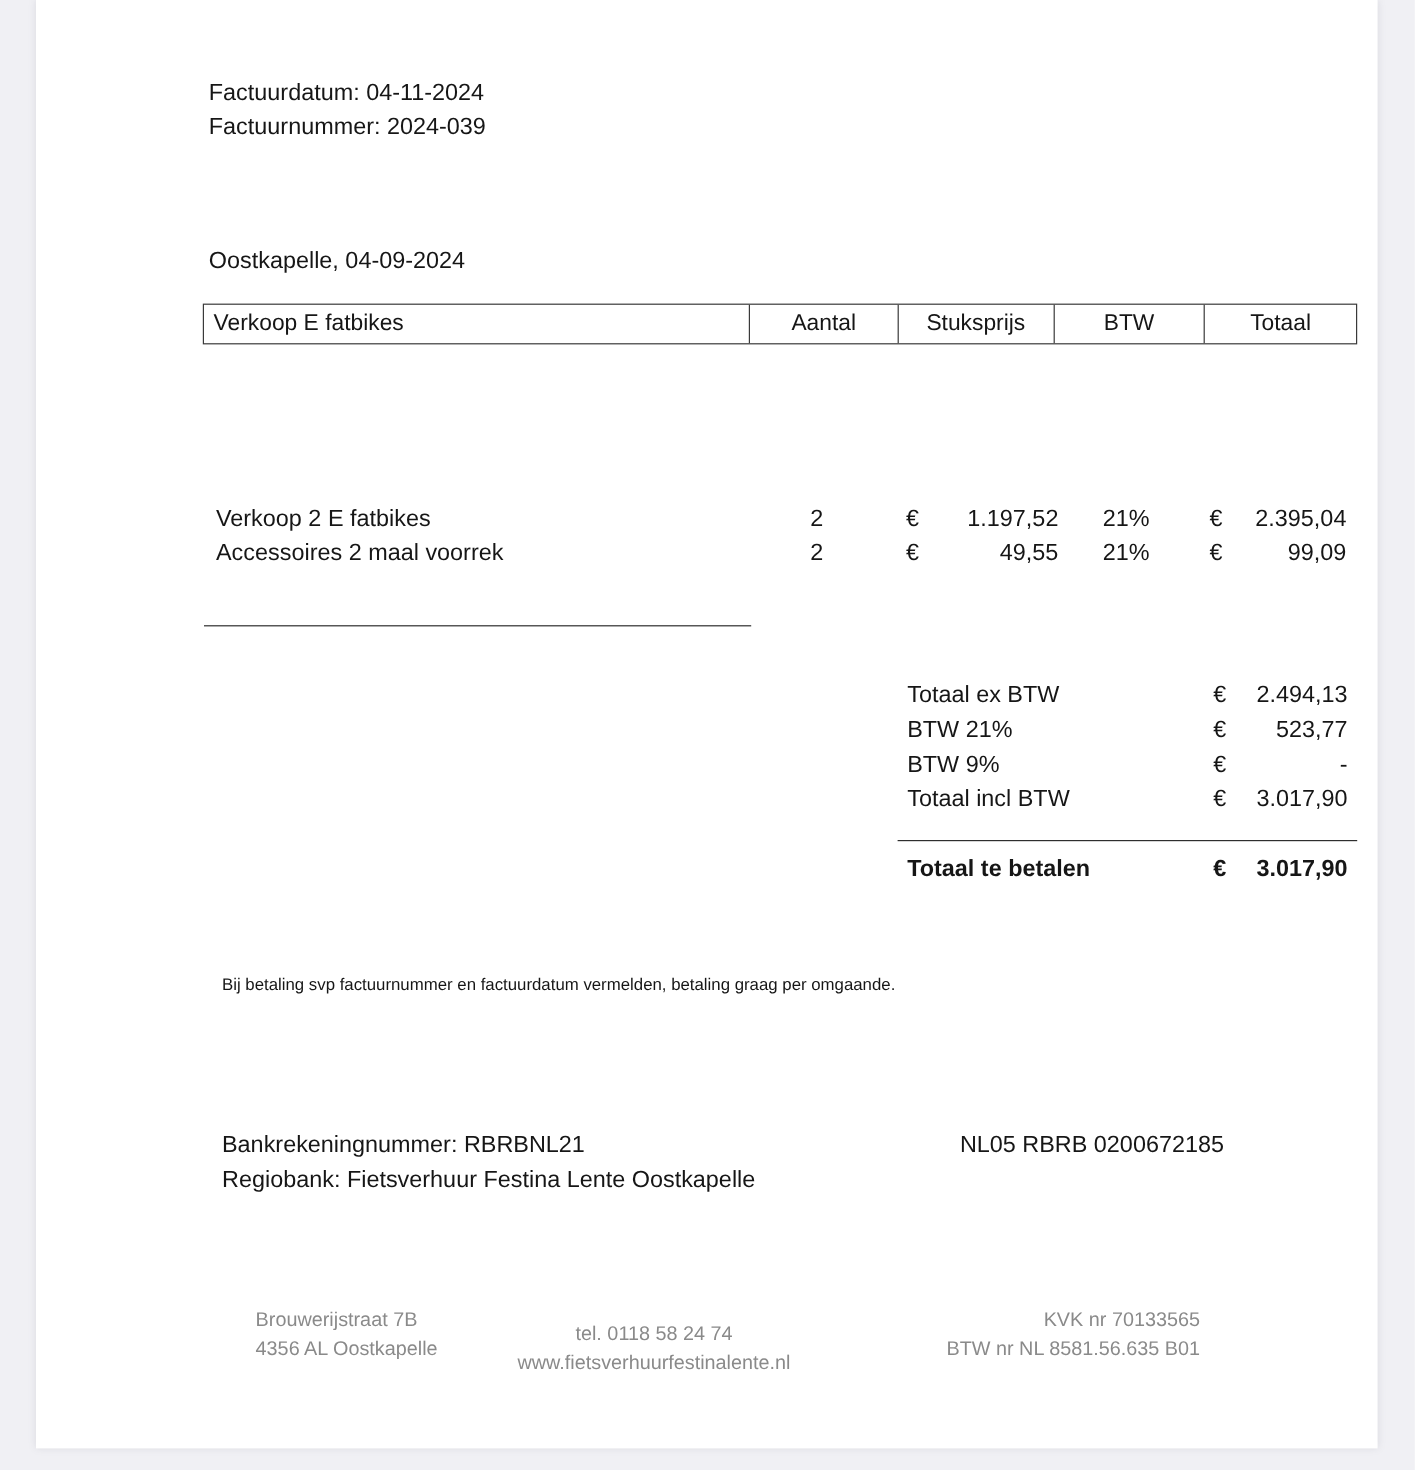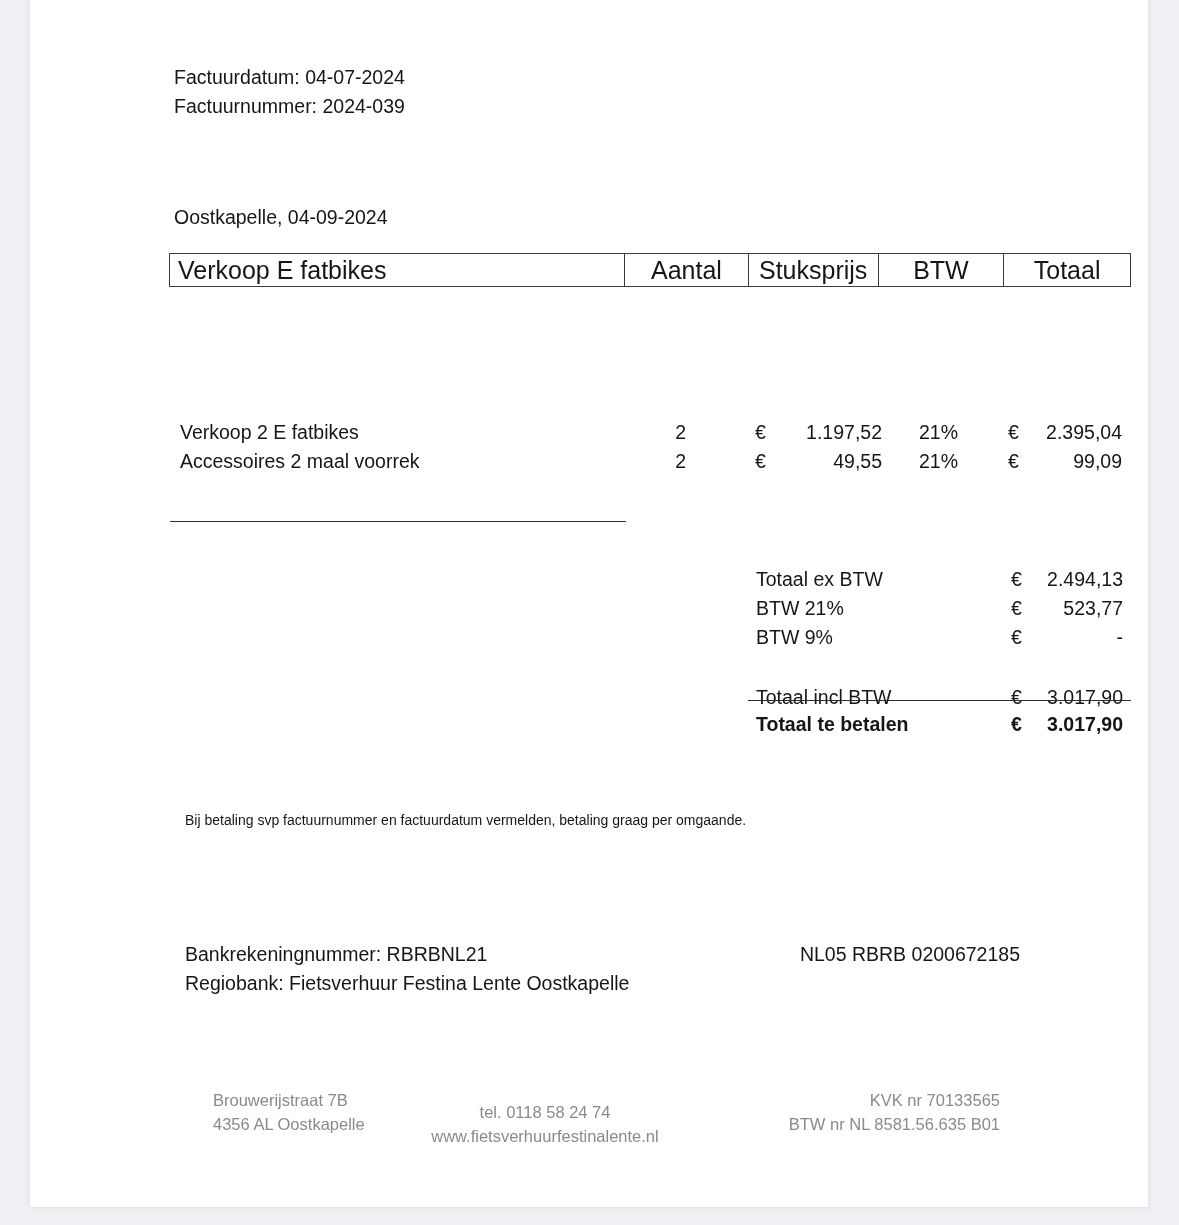--- a/index.html
+++ b/index.html
@@ -60,21 +60,21 @@
     width: 962px;
     height: 34px;
     border: 1.6px solid #3a3a3a;
     display: flex;
     background: #fff;
   }
   #hdr-table .cell {
     height: 100%;
     display: flex;
     align-items: center;
-    font-size: 25px;
+    font-size: 19px;
     color: #161616;
     border-right: 1.4px solid #3a3a3a;
   }
   #hdr-table .cell:last-child { border-right: none; }
   .c-desc  { width: 456px; justify-content: flex-start; padding-left: 8px; }
   .c-aantal{ width: 124px; justify-content: center; }
   .c-stuks { width: 130px; justify-content: center; }
   .c-btw   { width: 126px; justify-content: center; }
   .c-totaal{ width: 126px; justify-content: center; }
 
@@ -198,21 +198,21 @@
   #f-col-address { left: 183px; text-align: left; }
   #f-col-contact { left: 380px; width: 270px; text-align: center; margin-top: 12px; }
   #f-col-legal   { left: 690px; width: 280px; text-align: right; }
 </style>
 </head>
 <body>
 
 <div id="page">
   <div class="doc">
 
-    <div class="tline meta" style="top:63px">Factuurdatum: 04-07-2024</div>
+    <div class="tline meta" style="top:63px">Factuurdatum: 04-11-2024</div>
     <div class="tline meta" style="top:92px">Factuurnummer: 2024-039</div>
 
     <div class="tline meta" style="top:203px">Oostkapelle, 04-09-2024</div>
 
     <div id="hdr-table">
       <div class="cell c-desc">Verkoop E fatbikes</div>
       <div class="cell c-aantal">Aantal</div>
       <div class="cell c-stuks">Stuksprijs</div>
       <div class="cell c-btw">BTW</div>
       <div class="cell c-totaal">Totaal</div>
@@ -248,21 +248,21 @@
     <div class="tot-row" style="top:597px">
       <span class="tot-label">BTW 21%</span>
       <span class="tot-cur">€</span>
       <span class="tot-val">523,77</span>
     </div>
     <div class="tot-row" style="top:626px">
       <span class="tot-label">BTW 9%</span>
       <span class="tot-cur">€</span>
       <span class="tot-val">-</span>
     </div>
-    <div class="tot-row" style="top:686px">
+    <div class="tot-row" style="top:655px">
       <span class="tot-label">Totaal incl BTW</span>
       <span class="tot-cur">€</span>
       <span class="tot-val">3.017,90</span>
     </div>
 
     <div class="rule" id="rule-totals"></div>
 
     <div class="tot-row bold" style="top:713px">
       <span class="tot-label">Totaal te betalen</span>
       <span class="tot-cur">€</span>

